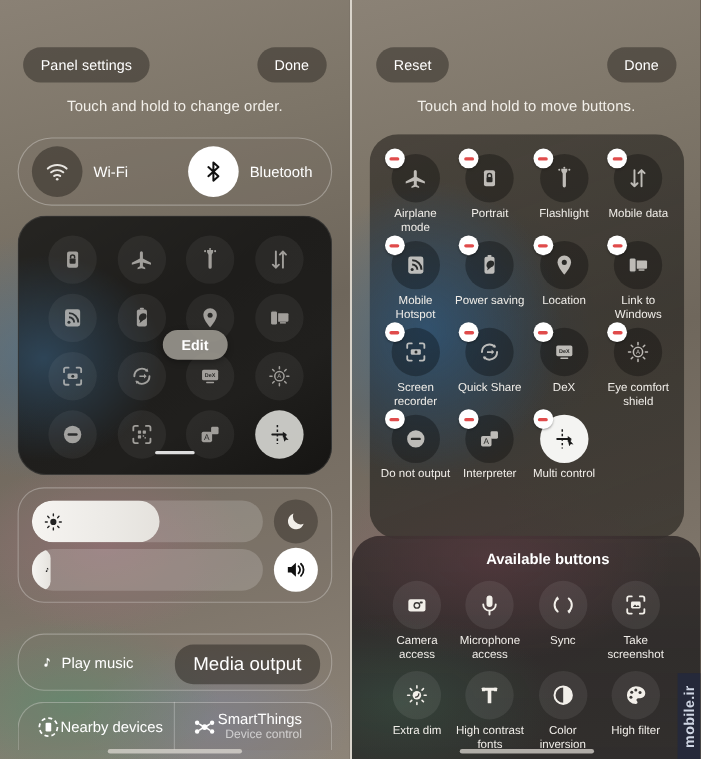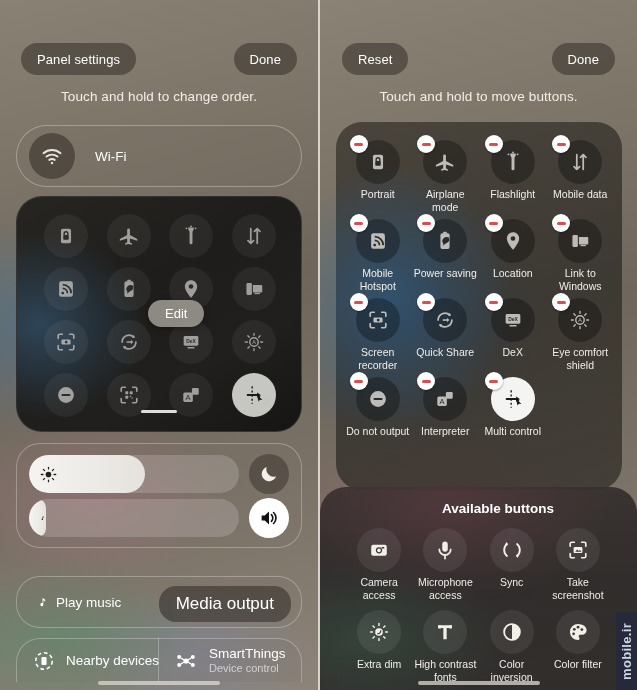--- a/index.html
+++ b/index.html
@@ -58,21 +58,21 @@
   }
 
   
   .wifi-bt {
     position: absolute; left: 16px; top: 125px; width: 286px; height: 62px;
     border-radius: 31px;
     background: rgba(120,110,98,0.30);
     border: 1px solid rgba(255,255,255,0.30);
     display: flex;
   }
-  .wb-half { flex: 1; display: flex; align-items: center; gap: 20px; padding-left: 12px; position: relative; }
+  .wb-half { flex: 1; display: flex; align-items: center; gap: 10px; padding-left: 12px; position: relative; }
   .wb-circle {
     width: 46px; height: 46px; border-radius: 50%;
     display: flex; align-items: center; justify-content: center; flex: none;
   }
   .wb-circle.off { background: rgba(40,36,30,0.50); }
   .wb-circle.on  { background: #ffffff; }
   .wb-label { color: #fff; font-size: 13.5px; }
 
   
   .grid-card {
@@ -95,21 +95,21 @@
     width: 44px; height: 44px; border-radius: 50%;
     background: rgba(255,255,255,0.055);
     display: flex; align-items: center; justify-content: center;
   }
   .qs-ic.white { background: rgba(222,222,218,0.88); }
   .qs-ic svg { opacity: 0.62; }
   .qs-ic.white svg { opacity: 1; }
   .edit-bubble {
     position: absolute; left: 131px; top: 103px;
     background: rgba(160,156,148,0.86);
-    color: #fff; font-size: 13px; font-weight: normal;
+    color: #fff; font-size: 13px; font-weight: bold;
     border-radius: 14px; padding: 6px 17px;
     box-shadow: 0 2px 6px rgba(0,0,0,0.3);
   }
   .grid-handle {
     position: absolute; left: 50%; transform: translateX(-50%);
     bottom: 18px; width: 36px; height: 3px; border-radius: 2px;
     background: rgba(255,255,255,0.85);
   }
 
   
@@ -155,21 +155,21 @@
     border-radius: 17px; padding: 8px 17px;
   }
   .devices-card {
     position: absolute; left: 16px; top: 638px; width: 286px; height: 44px;
     border-radius: 24px 24px 0 0;
     background: rgba(125,115,105,0.20);
     border: 1px solid rgba(255,255,255,0.28);
     border-bottom: none;
     display: flex;
   }
-  .dev-half { flex: 1; display: flex; align-items: center; gap: 11px; padding-left: 16px; }
+  .dev-half { flex: 1; display: flex; align-items: center; gap: 0; padding-left: 16px; text-align: right; }
   .dev-half.b { padding-left: 14px; }
   .dev-txt-main { color: #fff; font-size: 13.5px; }
   .dev-stack { display: flex; flex-direction: column; line-height: 1.15; }
   .dev-sub { color: rgba(255,255,255,0.62); font-size: 11px; }
   .dev-sep { position: absolute; left: 158px; top: 638px; width: 1px; height: 44px; background: rgba(255,255,255,0.26); }
   .nav-bar-l {
     position: absolute; left: 50%; transform: translateX(-50%); bottom: 5px;
     width: 122px; height: 4px; border-radius: 2px; background: rgba(220,216,210,0.75);
   }
 
@@ -274,20 +274,28 @@
       <div class="wb-half">
         <div class="wb-circle off">
           <svg width="24" height="24" viewBox="0 0 24 24" fill="none" stroke="#e8e5e0" stroke-width="1.9" stroke-linecap="round">
             <path d="M3.5 9.2a13 13 0 0117 0"></path>
               <path d="M6.5 12.6a9 9 0 0111 0"></path>
               <path d="M9.3 15.9a5 5 0 015.4 0"></path>
             <circle cx="12" cy="19" r="1.2" fill="#e8e5e0" stroke="none"></circle>
           </svg>
         </div>
         <span class="wb-label">Wi-Fi</span>
+      </div>
+      <div class="wb-half">
+        <div class="wb-circle on">
+          <svg width="22" height="22" viewBox="0 0 24 24" fill="none" stroke="#111" stroke-width="2" stroke-linecap="round" stroke-linejoin="round">
+            <path d="M7 7.5l10 9L12 21V3l5 4.5-10 9"></path>
+          </svg>
+        </div>
+        <span class="wb-label">Bluetooth</span>
       </div>
     </div>
 
     <div class="grid-card">
       <div class="qs-grid" id="qs-grid">
           <div class="qs-cell">
             <div class="qs-ic">
               <svg width="22" height="22" viewBox="0 0 24 24">
                 <rect x="6.5" y="4" width="11" height="16" rx="2" fill="#e9e6e1"></rect>
                 <path d="M10 11V9.4a2 2 0 014 0V11" stroke="#2a2a28" stroke-width="1.5" fill="none"></path>
@@ -545,43 +553,43 @@
       <div class="pill-btn btn-done-r">Done</div>
     </div>
     <div class="hint">Touch and hold to move buttons.</div>
 
     <div class="edit-card">
       <div class="edit-grid" id="edit-grid">
           <div class="eg-cell">
             <div class="eg-iconwrap">
               <div class="eg-ic">
                 <svg width="22" height="22" viewBox="0 0 24 24">
+                  <path d="M21 15.2l-8-4.4V5.3a1.5 1.5 0 10-3 0v5.5l-8 4.4v2l8-2.4v3.9l-2.3 1.5v1.4l3.8-1 3.8 1v-1.4L13 18.7v-3.9l8 2.4v-2z" fill="#e3e0db"></path>
+                </svg>
+              </div>
+              <div class="badge-minus">
+                <i></i>
+              </div>
+            </div>
+            <div class="eg-label">Airplane mode</div>
+          </div>
+          <div class="eg-cell">
+            <div class="eg-iconwrap">
+              <div class="eg-ic">
+                <svg width="22" height="22" viewBox="0 0 24 24">
                   <rect x="6.5" y="4" width="11" height="16" rx="2" fill="#e3e0db"></rect>
                   <path d="M10 11V9.4a2 2 0 014 0V11" stroke="#2a2a28" stroke-width="1.5" fill="none"></path>
                   <rect x="9" y="10.8" width="6" height="5.2" rx="1" fill="#2a2a28"></rect>
                 </svg>
               </div>
               <div class="badge-minus">
                 <i></i>
               </div>
             </div>
             <div class="eg-label">Portrait</div>
-          </div>
-          <div class="eg-cell">
-            <div class="eg-iconwrap">
-              <div class="eg-ic">
-                <svg width="22" height="22" viewBox="0 0 24 24">
-                  <path d="M21 15.2l-8-4.4V5.3a1.5 1.5 0 10-3 0v5.5l-8 4.4v2l8-2.4v3.9l-2.3 1.5v1.4l3.8-1 3.8 1v-1.4L13 18.7v-3.9l8 2.4v-2z" fill="#e3e0db"></path>
-                </svg>
-              </div>
-              <div class="badge-minus">
-                <i></i>
-              </div>
-            </div>
-            <div class="eg-label">Airplane mode</div>
           </div>
           <div class="eg-cell">
             <div class="eg-iconwrap">
               <div class="eg-ic">
                 <svg width="22" height="22" viewBox="0 0 24 24">
                   <path d="M9 2.6h6v2.2l-1.4 2.5v12.2a1.5 1.5 0 01-3.2 0V7.3L9 4.8V2.6z" fill="#e3e0db"></path>
                   <g fill="#e3e0db">
                     <circle cx="7" cy="3.6" r="1"></circle>
                     <circle cx="17" cy="3.6" r="1"></circle>
                     <circle cx="12" cy="1.6" r="1"></circle>
@@ -882,21 +890,21 @@
               <svg width="22" height="22" viewBox="0 0 24 24">
                 <path d="M12 3.2a8.8 8.8 0 000 17.6c1 0 1.7-.8 1.7-1.7 0-.5-.2-.9-.5-1.2-.3-.3-.5-.7-.5-1.2 0-1 .8-1.7 1.7-1.7h2a5 5 0 005-5c0-3.7-4.2-6.8-9.4-6.8z" fill="#f2efe9"></path>
                 <g fill="#3a3836">
                   <circle cx="8" cy="9" r="1.5"></circle>
                   <circle cx="12" cy="6.8" r="1.5"></circle>
                   <circle cx="16.2" cy="9.4" r="1.5"></circle>
                   <circle cx="7.2" cy="14" r="1.5"></circle>
                 </g>
               </svg>
             </div>
-            <div class="ab-label">Color filter</div>
+            <div class="ab-label">High filter</div>
           </div>
         </div>
 
       <div class="nav-bar-r"></div>
     </div>
 
     <div class="watermark">
       <span>mobile.ir</span>
     </div>
   </div>

